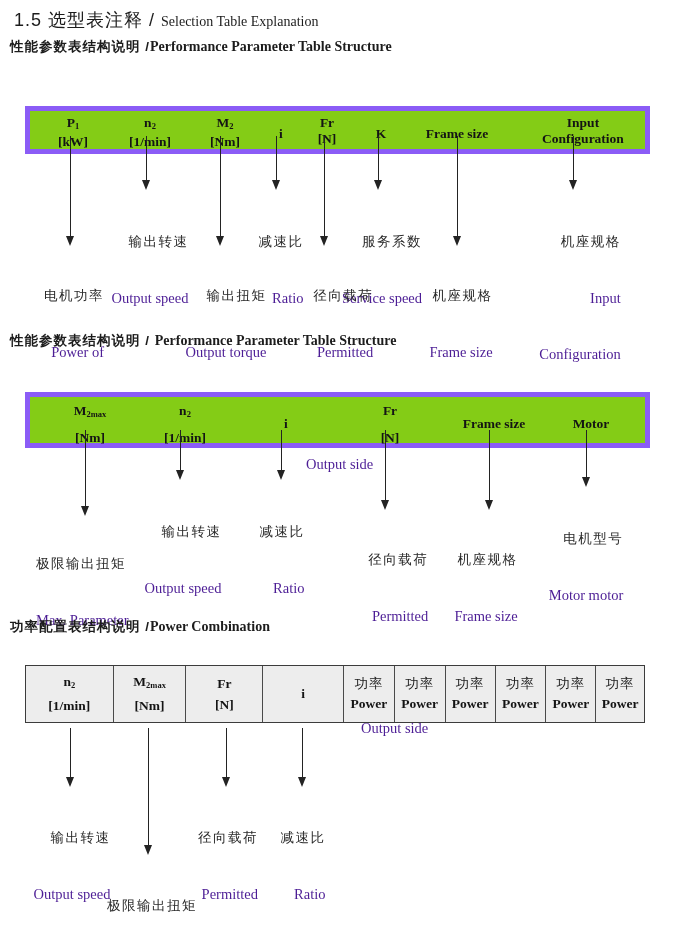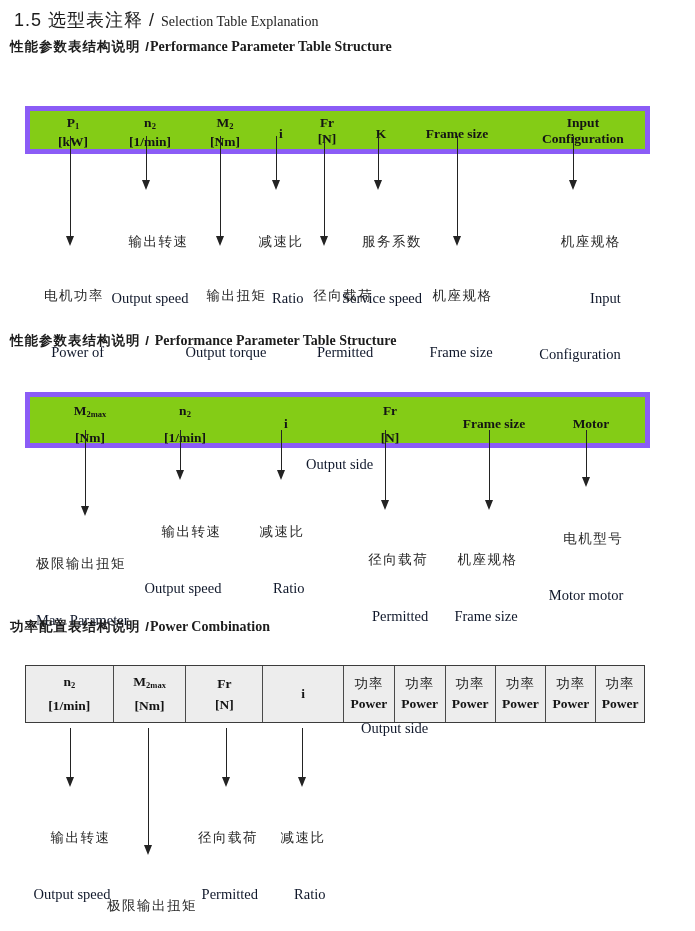--- a/index.html
+++ b/index.html
@@ -20,21 +20,21 @@
   .gtable{position:absolute;background:#ededed;border:1px solid #3c3c3c;box-sizing:border-box;display:flex;}
   .gcell{box-sizing:border-box;display:flex;flex-direction:column;justify-content:center;align-items:center;gap:5px;}
   .gcell + .gcell{border-left:1px solid #4a4a4a;}
   .zhline{font-size:13.5px;letter-spacing:1px;line-height:15px;font-family:"Liberation Sans",sans-serif;}
   .arrow{position:absolute;transform:translateX(-50%);}
   .arrow .shaft{width:1px;background:#232323;margin:0 auto;}
   .arrow .head{width:0;height:0;border-left:4px solid transparent;border-right:4px solid transparent;border-top:10px solid #232323;margin:0 auto;}
   .lbl{position:absolute;transform:translateX(-50%);text-align:right;white-space:pre;}
   .lbl.la{transform:none;text-align:left;}
   .lbl .zh{font-size:13.5px;letter-spacing:1.5px;line-height:20px;color:#2a2a2a;font-family:"Liberation Sans",sans-serif;}
-  .lbl .en{font-size:14.5px;line-height:20px;font-family:"Liberation Serif",serif;color:#0f172a;}
+  .lbl .en{font-size:14.5px;line-height:20px;font-family:"Liberation Serif",serif;color:#4c1d95;}
 </style>
 </head>
 <body>
 
 <div class="page">
 
   <div class="doc-title"><span class="zh">1.5 选型表注释 / </span><span class="en">Selection Table Explanation</span></div>
 
   <div class="sec-heading" style="top:37px"><span class="zh">性能参数表结构说明 /</span><span class="en">Performance Parameter Table Structure</span></div>
 

